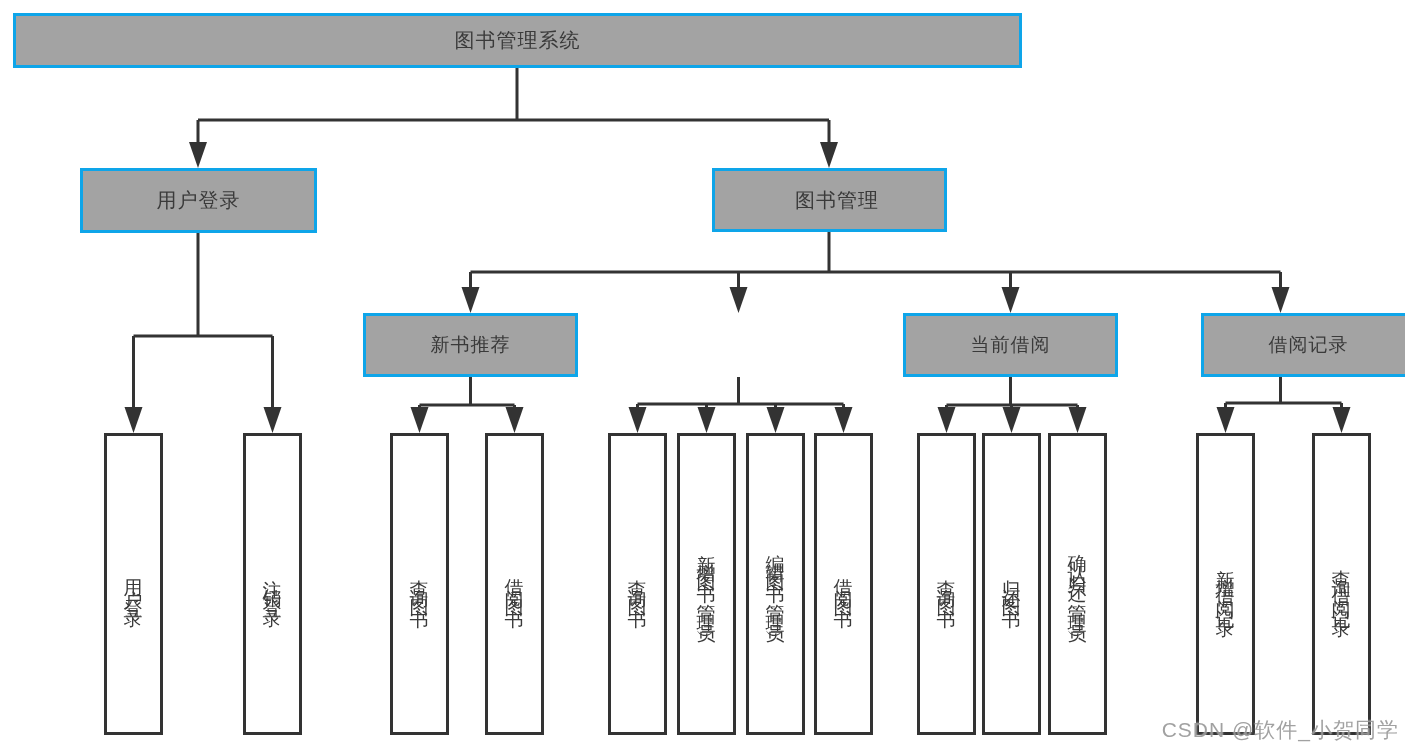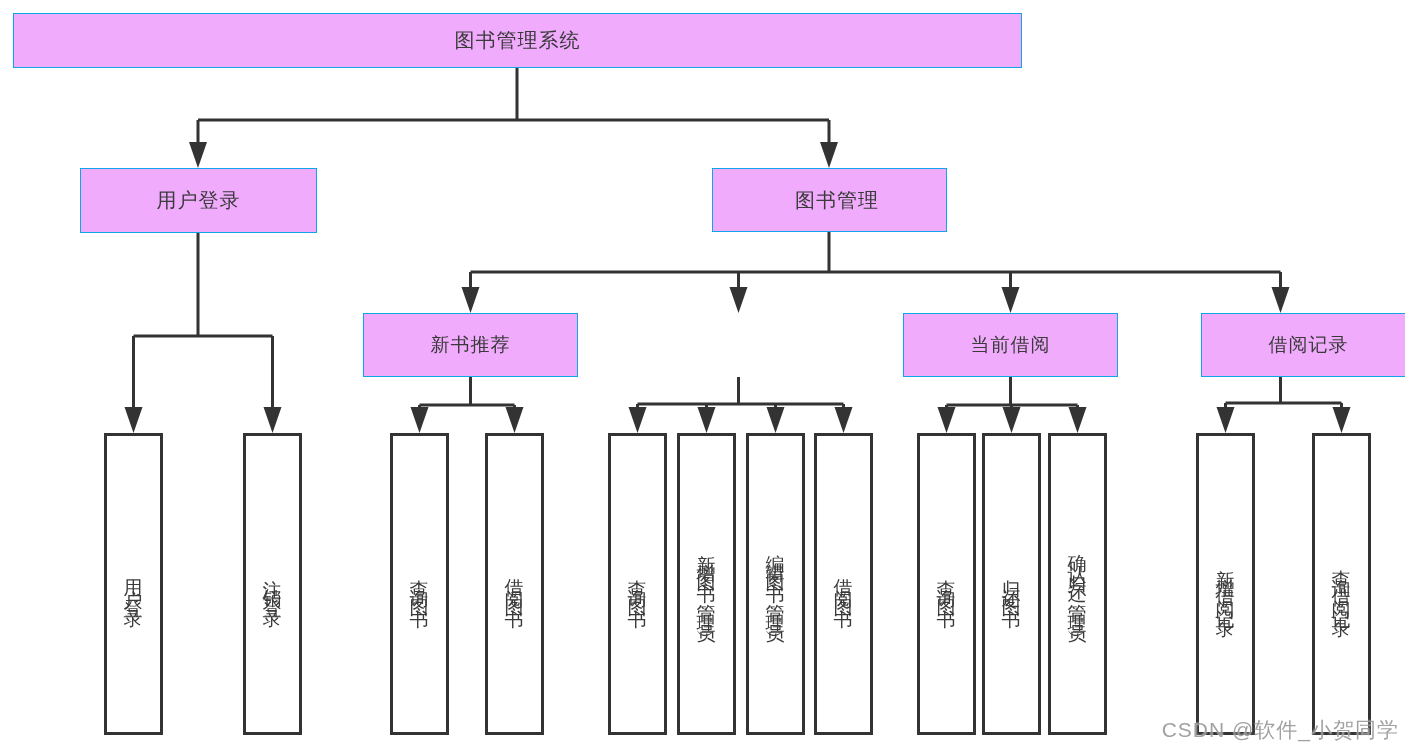--- a/index.html
+++ b/index.html
@@ -2,21 +2,21 @@
 <html><head>
 <meta charset="utf-8">
 <style>
   html,body{margin:0;padding:0;background:#ffffff;}
   #stage{
     position:relative;width:1405px;height:747px;background:#ffffff;overflow:hidden;
     font-family:"Liberation Sans","DejaVu Sans",sans-serif;color:#3a3a3a;
   }
   #wires{position:absolute;left:0;top:0;z-index:0;}
   .hbox{
-    position:absolute;box-sizing:border-box;border:1px solid #0ea5e9;background:#f0abfc;
+    position:absolute;box-sizing:border-box;border:3px solid #0ea5e9;background:#a3a3a3;
     display:flex;align-items:center;justify-content:center;z-index:1;
     font-size:20px;letter-spacing:1px;color:#3a3a3a;white-space:nowrap;
   }
   .leaf{
     position:absolute;top:433px;width:59px;height:302px;box-sizing:border-box;
     border:3px solid #333333;background:#ffffff;display:flex;align-items:center;justify-content:center;
     z-index:1;
   }
   .leaf .vtext{
     writing-mode:vertical-rl;text-orientation:mixed;font-size:19px;line-height:1;

